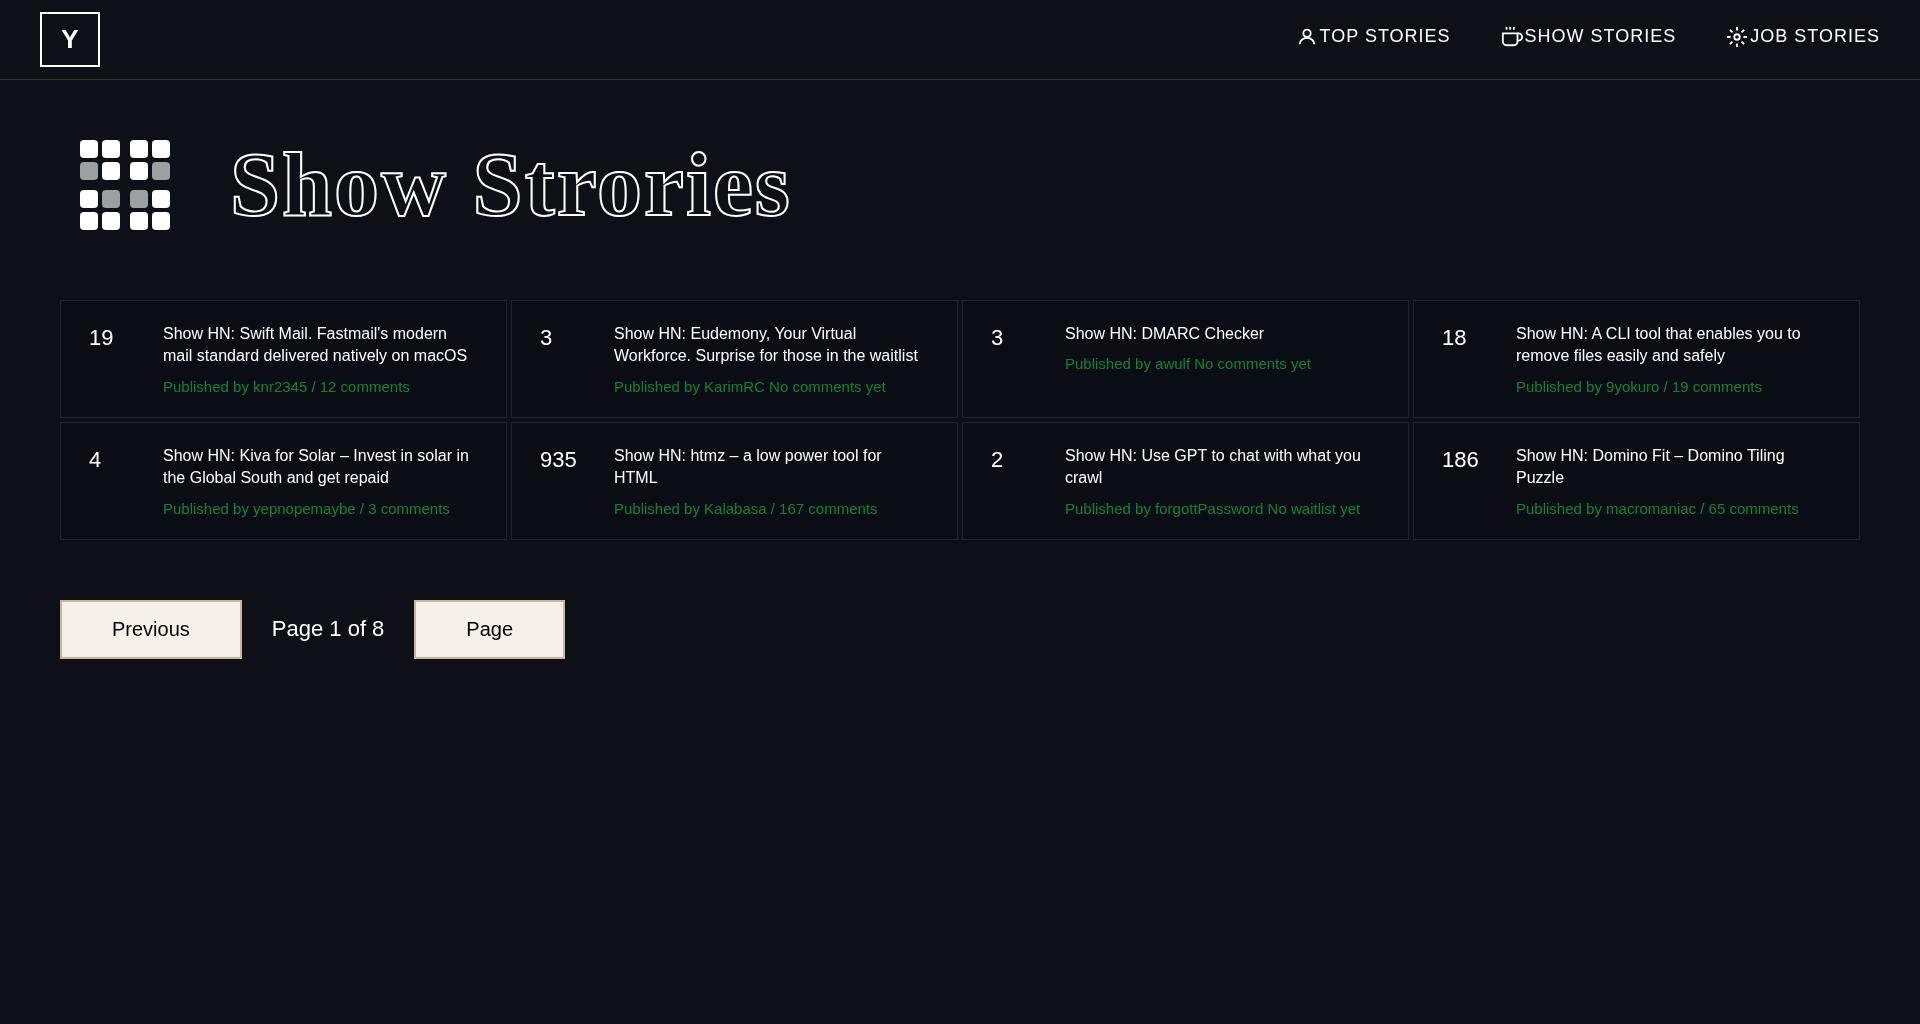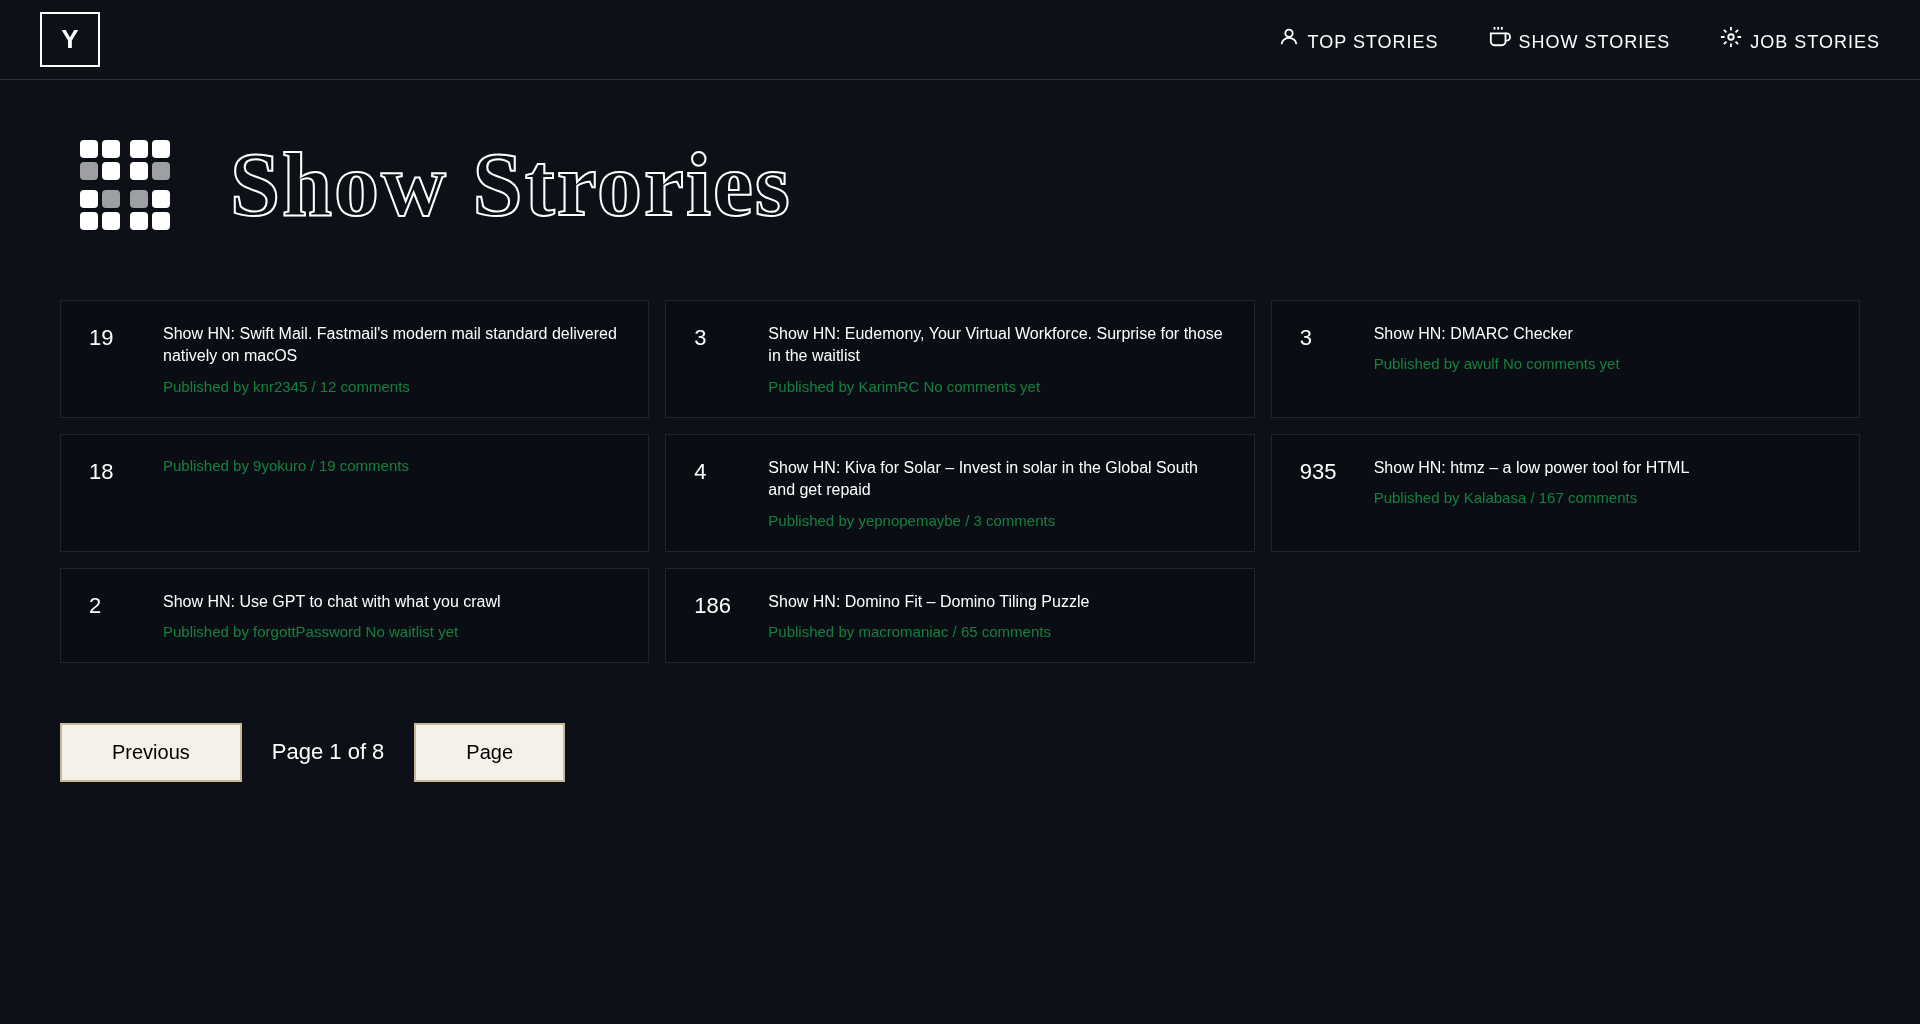--- a/index.html
+++ b/index.html
@@ -36,22 +36,22 @@
     }
 
     nav {
       display: flex;
       gap: 50px;
       align-items: center;
     }
 
     .nav-item {
       display: flex;
-      align-items: flex-end;
-      gap: 8px;
+      align-items: flex-start;
+      gap: 2px;
       font-size: 18px;
       font-family: Arial, sans-serif;
       letter-spacing: 1px;
       cursor: pointer;
       color: #ffffff;
       text-decoration: none;
     }
 
     .nav-icon {
       font-size: 20px;
@@ -76,22 +76,22 @@
       font-weight: bold;
       letter-spacing: 2px;
       -webkit-text-stroke: 2px #ffffff;
       color: transparent;
       line-height: 1;
     }
 
     
     .stories-grid {
       display: grid;
-      grid-template-columns: 1fr 1fr 1fr;
-      gap: 16px;
+      grid-template-columns: 1fr 1fr 1fr 1fr;
+      gap: 4px;
     }
 
     .story-card {
       background-color: #0a0e14;
       border: 1px solid #1e2530;
       padding: 22px 28px;
       display: flex;
       gap: 24px;
       align-items: flex-start;
     }
@@ -244,20 +244,21 @@
       <div class="story-card">
         <div class="story-points">3</div>
         <div class="story-content">
           <div class="story-title">Show HN: DMARC Checker</div>
           <div class="story-meta">Published by awulf No comments yet</div>
         </div>
       </div>
       <div class="story-card">
         <div class="story-points">18</div>
         <div class="story-content">
+          <div class="story-title">Show HN: A CLI tool that enables you to remove files easily and safely</div>
           <div class="story-meta">Published by 9yokuro / 19 comments</div>
         </div>
       </div>
       <div class="story-card">
         <div class="story-points">4</div>
         <div class="story-content">
           <div class="story-title">Show HN: Kiva for Solar – Invest in solar in the Global South and get repaid</div>
           <div class="story-meta">Published by yepnopemaybe / 3 comments</div>
         </div>
       </div>

